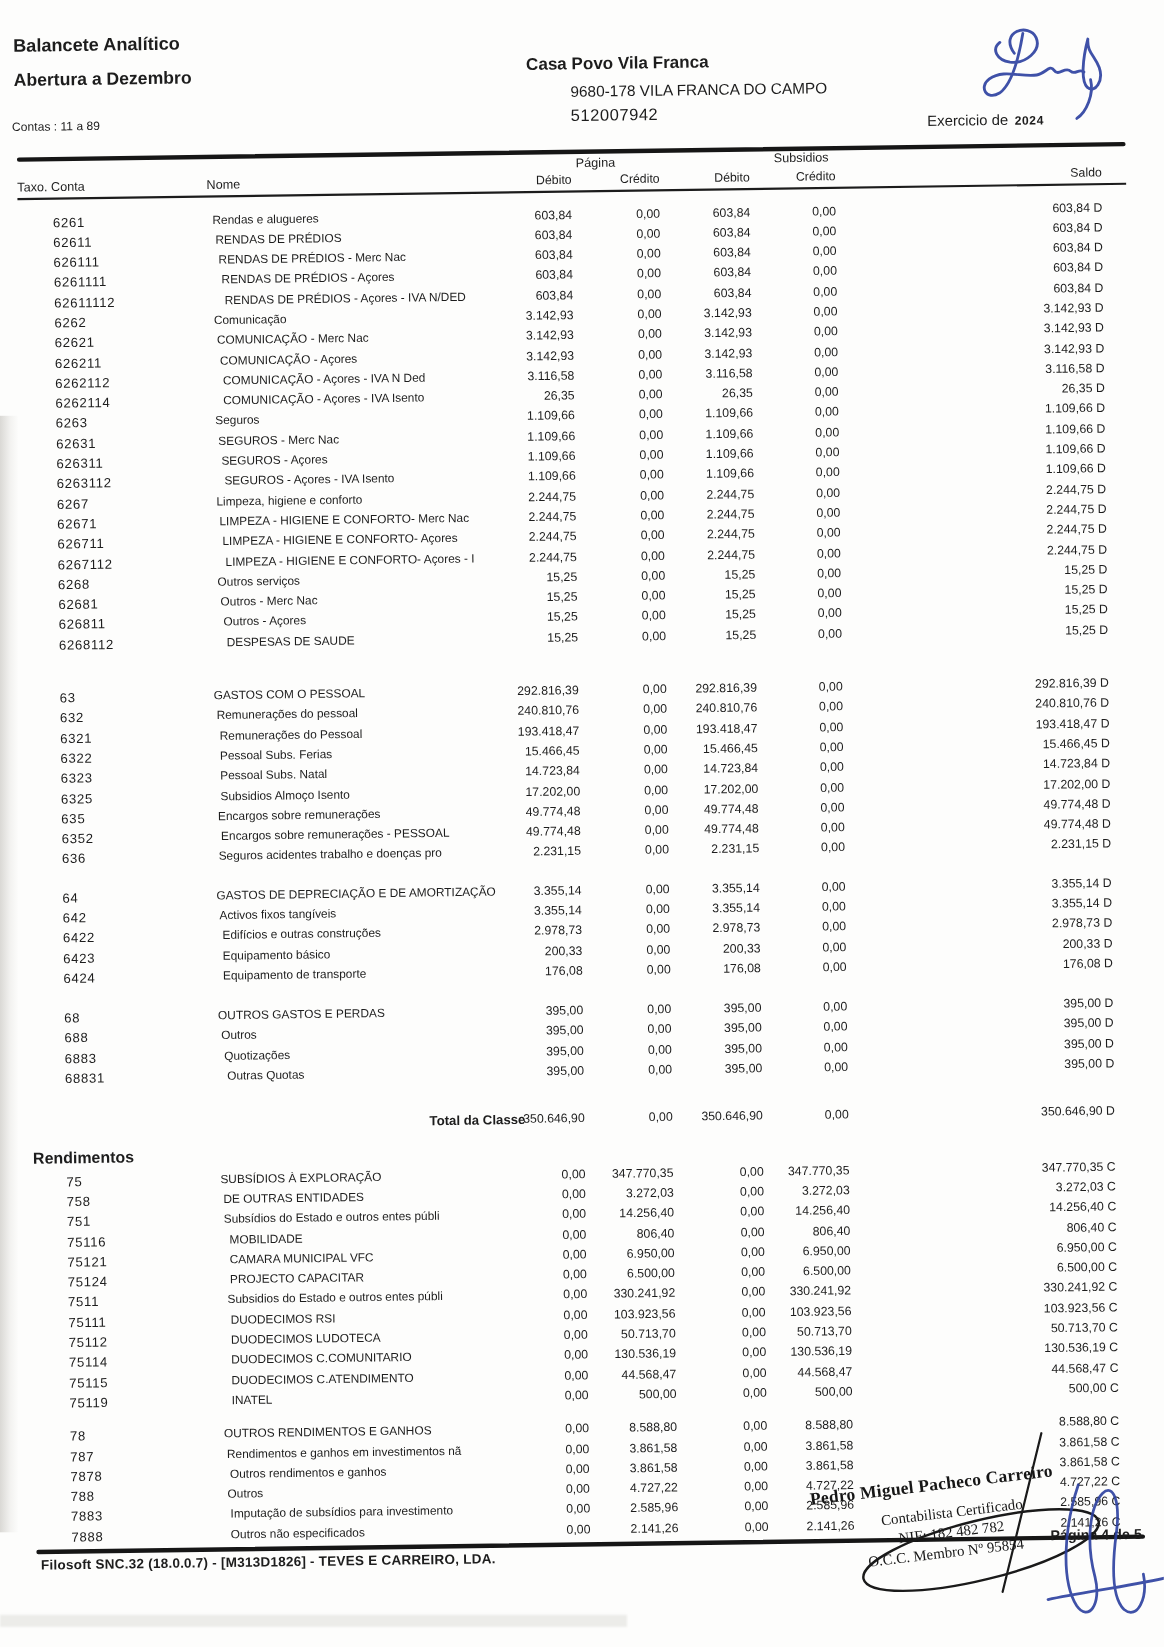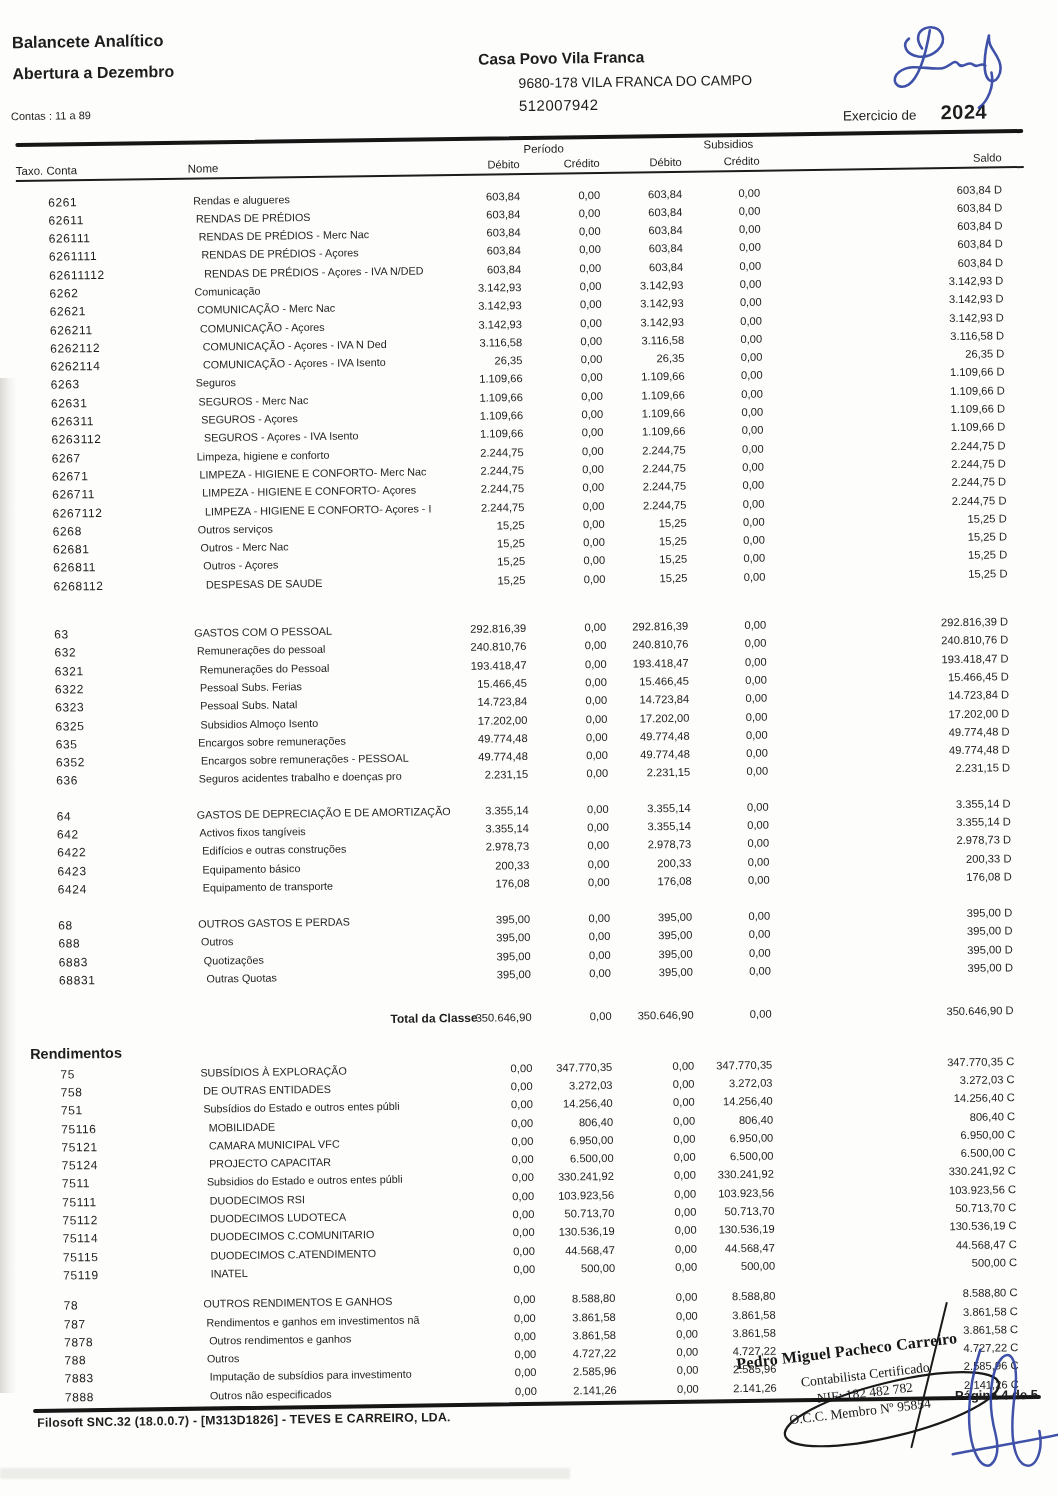--- a/index.html
+++ b/index.html
@@ -14,21 +14,21 @@
     transform:rotate(-0.8deg);transform-origin:529px 760px;
   }
   
   .rpt-title{position:absolute;left:22px;top:26px;font-size:16.5px;font-weight:700;}
   .rpt-subtitle{position:absolute;left:22px;top:58px;font-size:16px;font-weight:700;}
   .accounts-range{position:absolute;left:20px;top:103px;font-size:11px;}
   .company-name{position:absolute;left:488px;top:50px;font-size:15.5px;font-weight:700;}
   .company-address{position:absolute;left:528px;top:75px;font-size:14px;}
   .company-taxid{position:absolute;left:528px;top:97px;font-size:15px;letter-spacing:.5px;}
   .exercise{position:absolute;left:852px;top:107px;font-size:13.5px;white-space:nowrap;}
-  .exercise b{font-size:20px;margin-left:24px;letter-spacing:.5px;}
+  .exercise b{font-size:11px;margin-left:6px;letter-spacing:.5px;}
   .sig-top{position:absolute;left:880px;top:24px;width:150px;height:100px;z-index:6;}
   
   .table-area{position:absolute;left:24px;top:136px;width:1008px;}
   .rule-thick{height:3.5px;background:#161616;border-radius:2px;}
   .rule-thin{height:2px;background:#1c1c1c;}
   .hdr-groups{position:relative;height:14px;font-size:11.5px;}
   .hg-period{position:absolute;left:508px;top:3px;}
   .hg-accum{position:absolute;left:688px;top:1px;}
   .grid-row{display:grid;grid-template-columns:144px 272px 88px 80px 82px 78px 264px;height:18.3px;line-height:18.3px;}
   .hdr-cols{height:19px;line-height:19px;font-size:11.5px;}
@@ -89,21 +89,21 @@
       <path d="M52,30 C38,10 66,2 72,16 C77,28 62,40 48,38 C36,36 31,26 39,20"></path>
       <path d="M60,12 C56,34 50,58 38,66 C26,73 19,60 29,53 C42,44 58,52 72,50 C80,49 84,40 88,46 C92,52 98,42 103,47 C107,51 111,44 115,48"></path>
       <path d="M119,18 C114,36 112,56 118,62 C125,68 133,56 129,44 C125,33 118,30 119,18"></path>
       <path d="M121,55 C124,68 117,84 108,90"></path>
     </g>
   </svg>
 
   <div class="table-area">
     <div class="rule-thick"></div>
     <div class="hdr-groups">
-      <span class="hg-period">Período</span>
+      <span class="hg-period">Página</span>
       <span class="hg-accum">Subsidios</span>
     </div>
     <div class="grid-row hdr-cols">
       <div class="cell c0">Taxo. Conta</div>
       <div class="cell c1">Nome</div>
       <div class="cell c2">Débito</div>
       <div class="cell c3">Crédito</div>
       <div class="cell c4">Débito</div>
       <div class="cell c5">Crédito</div>
       <div class="cell c6">Saldo</div>

